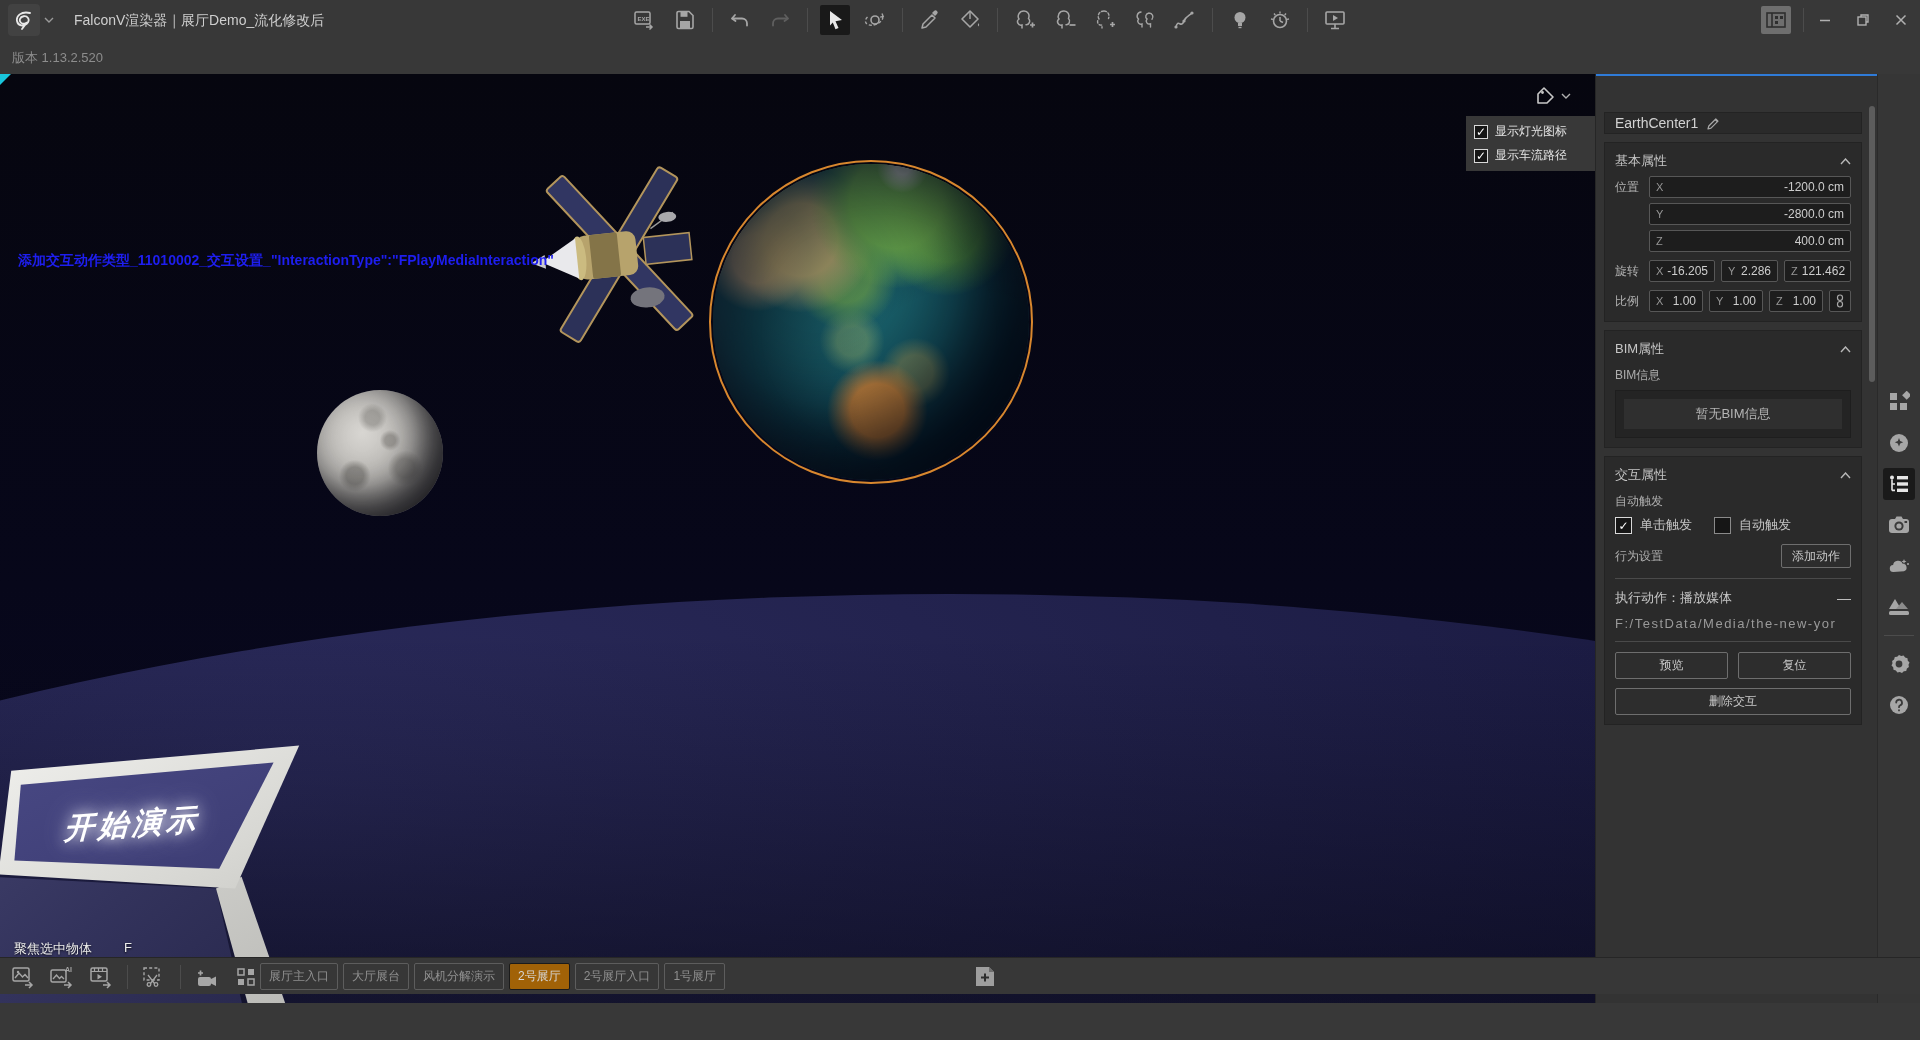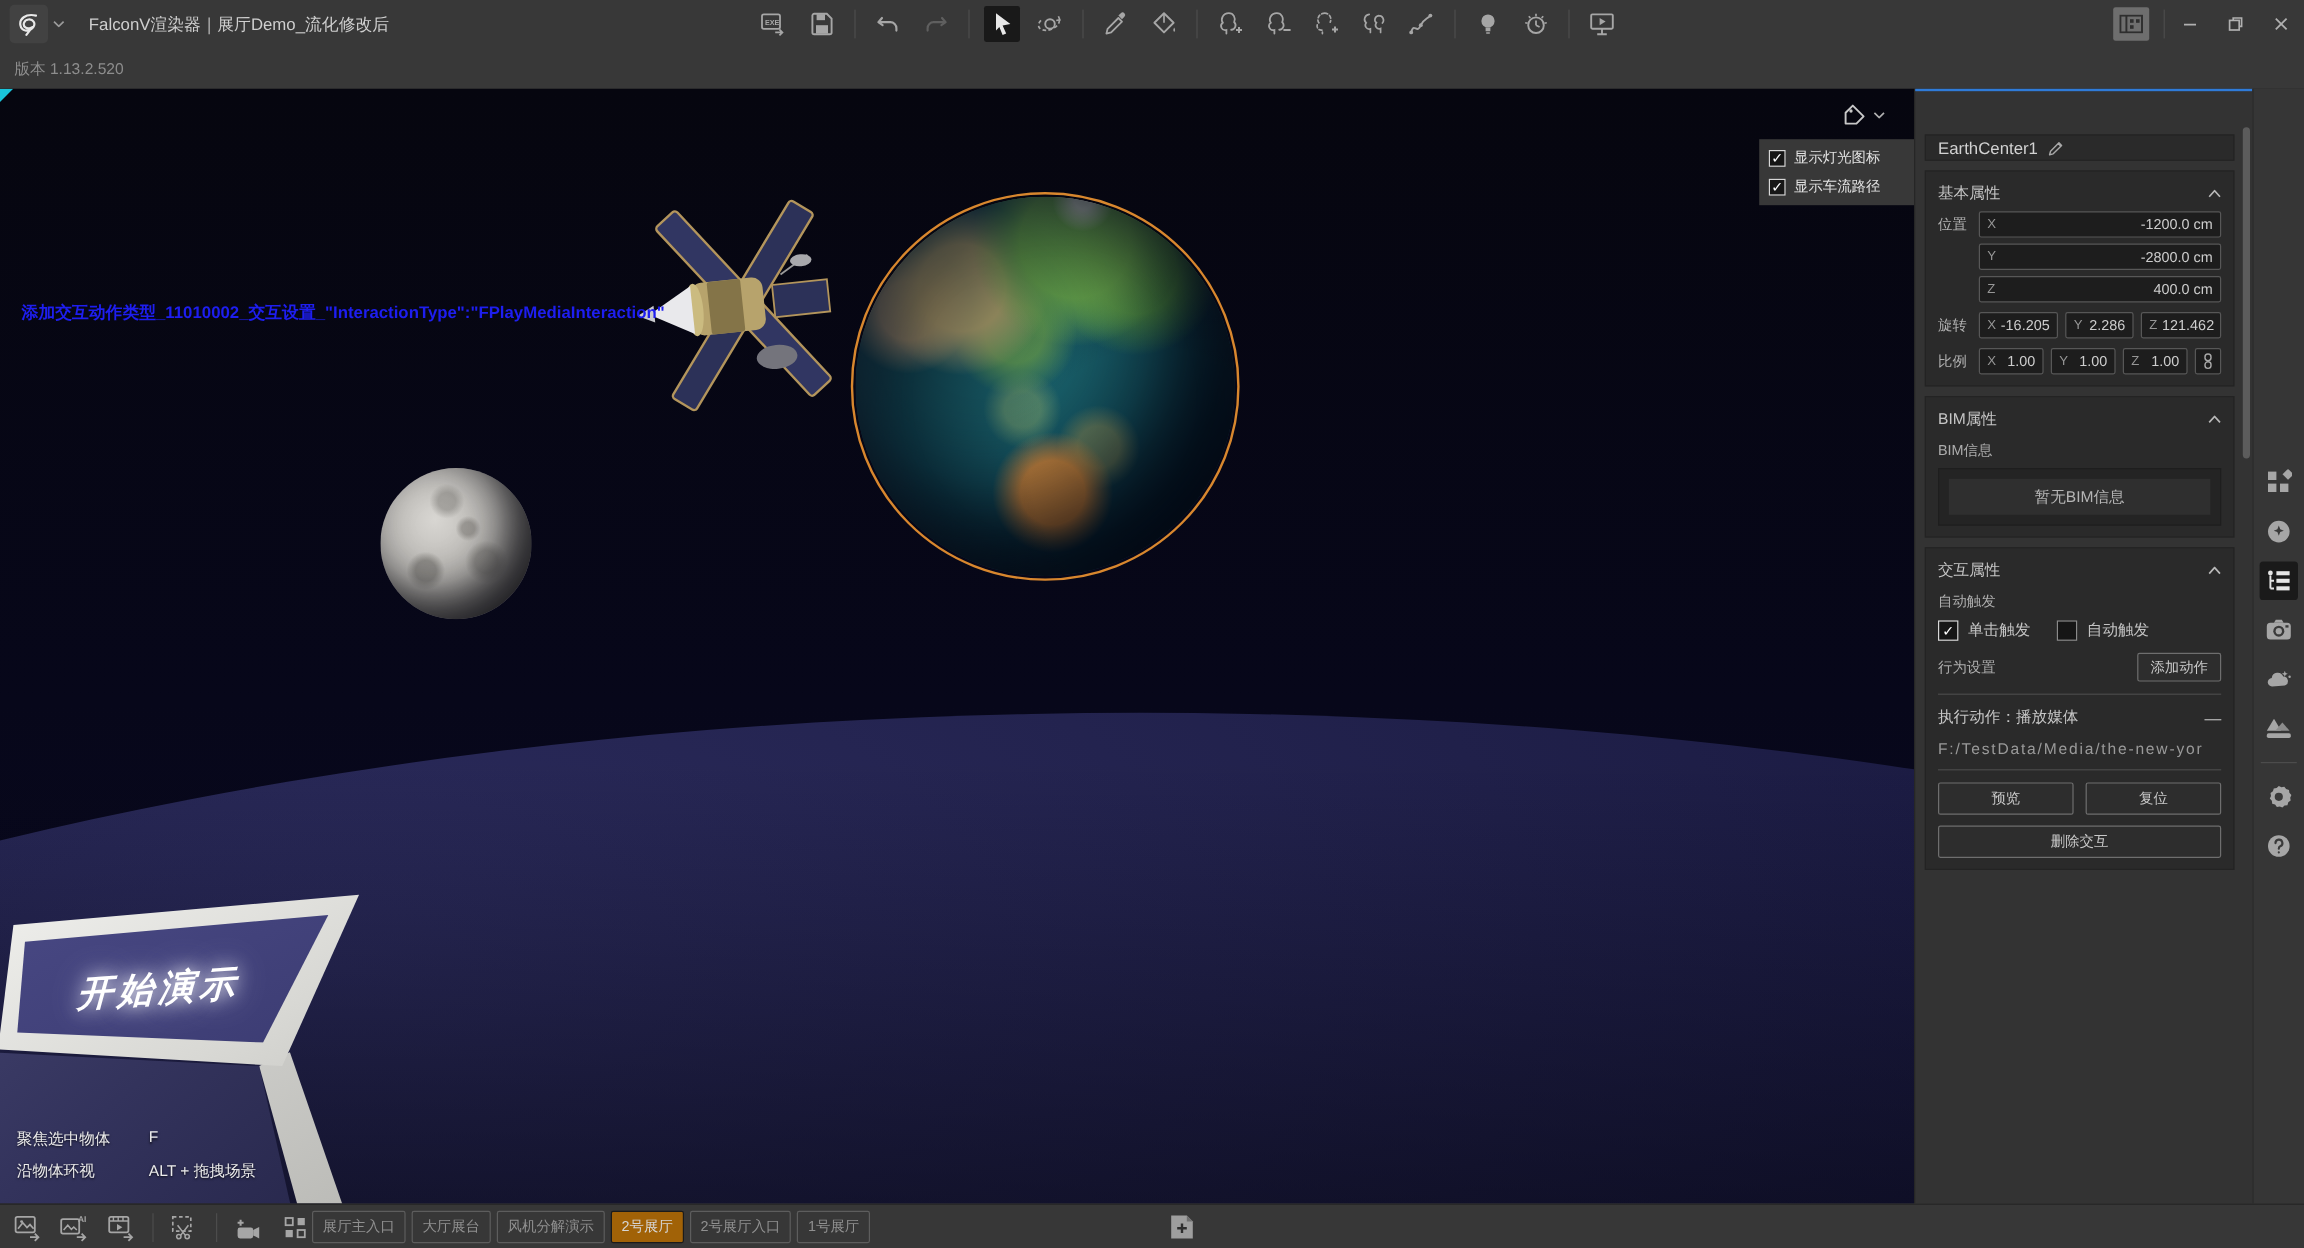--- a/index.html
+++ b/index.html
@@ -145,21 +145,21 @@
   .panel-thumb{position:absolute;left:0;top:0;width:6px;height:276px;background:#5c5c5c;border-radius:3px;}
 
   
   .ribbon{position:absolute;left:1877px;top:74px;width:43px;height:929px;background:#363636;border-left:1px solid #2a2a2a;box-sizing:border-box;}
   .ribbon-col{position:absolute;left:0;top:312px;width:42px;display:flex;flex-direction:column;align-items:center;gap:9px;}
   .rbtn{width:32px;height:32px;display:flex;align-items:center;justify-content:center;border-radius:3px;}
   .rbtn.active{background:#1a1a1a;}
   .rsep{width:30px;height:1px;background:#4c4c4c;margin:3px 0;}
 
   
-  .bottombar{position:absolute;left:0;top:1003px;width:1920px;height:37px;background:#373737;border-top:1px solid #262626;box-sizing:border-box;}
+  .bottombar{position:absolute;left:0;top:957px;width:1920px;height:37px;background:#373737;border-top:1px solid #262626;box-sizing:border-box;}
   .bb-icons{position:absolute;left:8px;top:0;height:37px;display:flex;align-items:center;gap:9px;}
   .bb-tabs{position:absolute;left:260px;top:0;height:37px;display:flex;align-items:center;gap:5px;}
   .vtab{height:25px;padding:0 8px;border:1px solid #5d5d5d;border-radius:2px;display:flex;align-items:center;
         font-size:12px;color:#909090;background:transparent;white-space:nowrap;}
   .vtab.active{background:#a16207;border-color:#1b1b1b;color:#d6d6d6;}
   .bb-add{position:absolute;left:973px;top:7px;width:24px;height:23px;}
 
   svg{display:block;}
 </style>
 </head>

